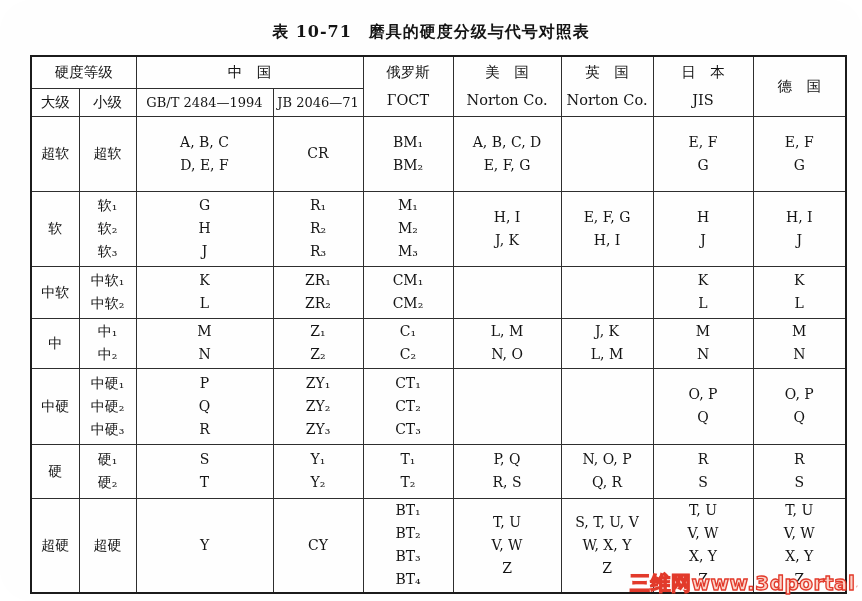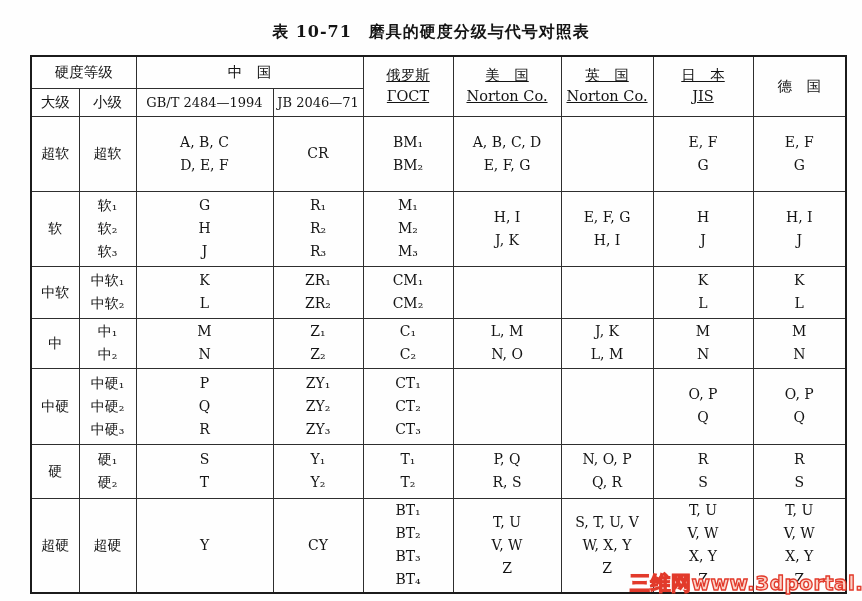--- a/index.html
+++ b/index.html
@@ -3,20 +3,21 @@
 <meta charset="utf-8">
 <style>
   html,body { margin:0; padding:0; background:#ffffff; }
   .page {
     position:relative;
     width:862px; height:601px;
     background:#fefefe;
     font-family:"DejaVu Serif","Liberation Serif",serif;
     color:#141414;
     overflow:hidden;
+    border-radius:31px;
   }
   .title {
     position:absolute;
     top:22px; left:0; width:100%;
     text-align:center;
     font-size:16px;
     font-weight:bold;
     letter-spacing:1px;
   }
   table.tbl {
@@ -33,21 +34,21 @@
     vertical-align:middle;
     padding:0;
     font-weight:normal;
     font-size:14px;
     line-height:23px;
     white-space:pre-line;
     overflow:hidden;
   }
   .tbl th { font-size:14.5px; }
   .tbl th.small { font-size:13px;margin-top:24px; }
-  .tbl th.two-line { line-height:21px;text-decoration:underline; }
+  .tbl th.two-line { line-height:28px; }
   tr.hrow1 { height:32px;margin-left:20px; }
   tr.hrow2 { height:28px; }
   tr.r0 { height:75px;margin-left:8px; }
   tr.r1 { height:75px; }
   tr.r2 { height:52px; }
   tr.r3 { height:50px; }
   tr.r4 { height:76px; }
   tr.r5 { height:54px; }
   tr.r6 { height:95px; }
   .watermark {

